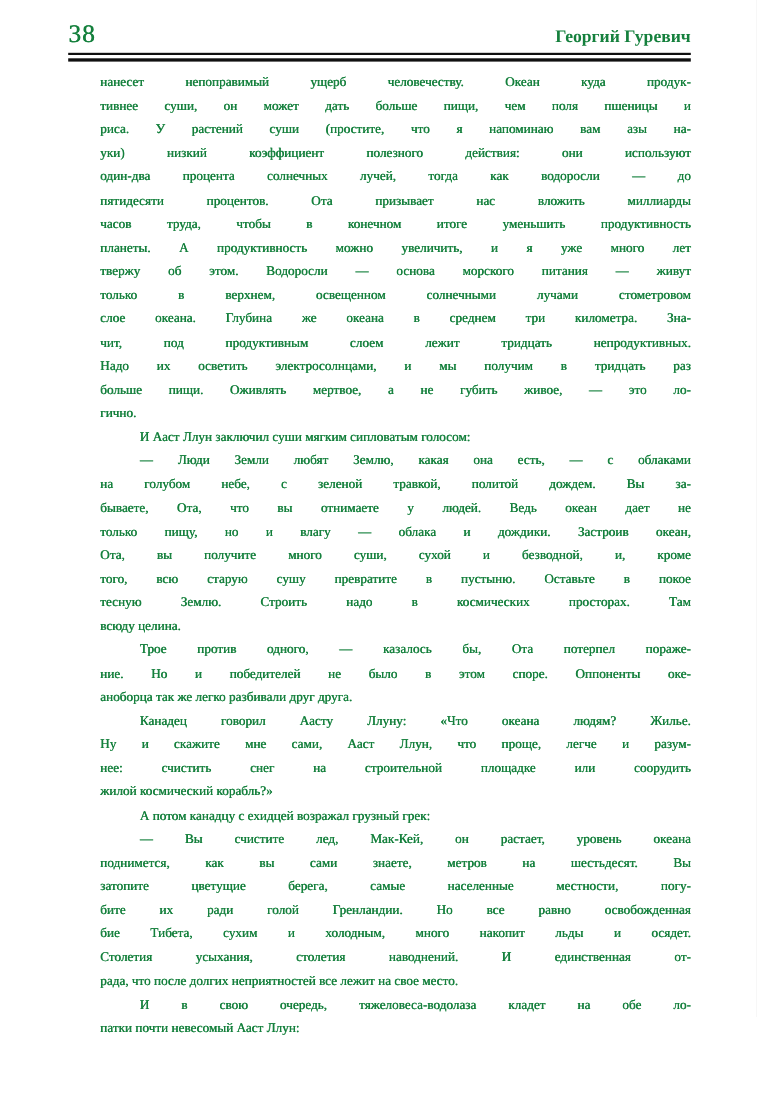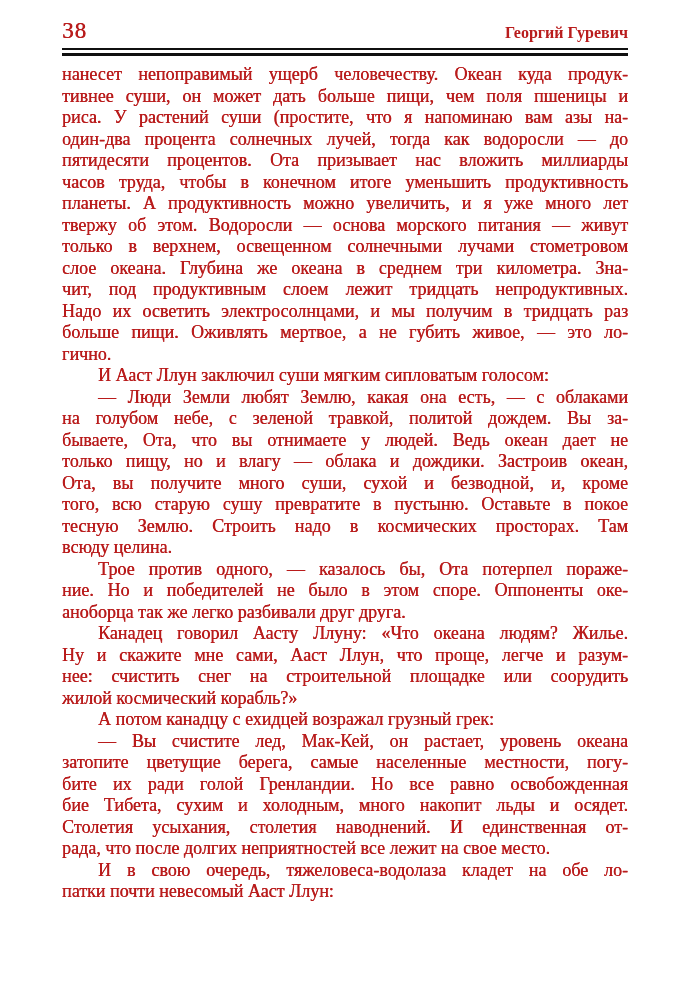--- a/index.html
+++ b/index.html
@@ -9,21 +9,21 @@
   }
   .sheet {
     position: relative;
     width: 688px;
     height: 1000px;
     margin: 0;
     background: #ffffff;
     box-sizing: border-box;
     padding: 18px 60px 0 62px;
     font-family: "Liberation Serif", "DejaVu Serif", serif;
-    color: #b91c1c;
+    color: #15803d;
     overflow: hidden;
   }
   .header {
     display: flex;
     justify-content: space-between;
     align-items: baseline;
     height: 29px;
   }
   .pagenum {
     font-size: 23px;
@@ -35,23 +35,24 @@
     font-weight: 700;
   }
   .rule {
     height: 3px;
     border-top: 2px solid #101010;
     border-bottom: 3px solid #101010;
     margin-top: 1px;
   }
   .text {
     margin-top: 8px;
-    font-size: 18px;
+    font-size: 12px;
     line-height: 21.5px;
     text-shadow: 0.35px 0 0 currentColor;
+    margin-left: 29px;
   }
   .line {
     text-align: justify;
     text-align-last: justify;
   }
   .para .line:last-child {
     text-align-last: left;
   }
   .para.indent .line:first-child {
     text-indent: 36px;
@@ -64,20 +65,21 @@
   <div class="header">
     <span class="pagenum">38</span>
     <span class="runtitle">Георгий Гуревич</span>
   </div>
   <div class="rule"></div>
   <div class="text">
       <div class="para">
         <div class="line">нанесет непоправимый ущерб человечеству. Океан куда продук-</div>
         <div class="line">тивнее суши, он может дать больше пищи, чем поля пшеницы и</div>
         <div class="line">риса. У растений суши (простите, что я напоминаю вам азы на-</div>
+        <div class="line">уки) низкий коэффициент полезного действия: они используют</div>
         <div class="line">один-два процента солнечных лучей, тогда как водоросли — до</div>
         <div class="line">пятидесяти процентов. Ота призывает нас вложить миллиарды</div>
         <div class="line">часов труда, чтобы в конечном итоге уменьшить продуктивность</div>
         <div class="line">планеты. А продуктивность можно увеличить, и я уже много лет</div>
         <div class="line">твержу об этом. Водоросли — основа морского питания — живут</div>
         <div class="line">только в верхнем, освещенном солнечными лучами стометровом</div>
         <div class="line">слое океана. Глубина же океана в среднем три километра. Зна-</div>
         <div class="line">чит, под продуктивным слоем лежит тридцать непродуктивных.</div>
         <div class="line">Надо их осветить электросолнцами, и мы получим в тридцать раз</div>
         <div class="line">больше пищи. Оживлять мертвое, а не губить живое, — это ло-</div>
@@ -105,20 +107,21 @@
         <div class="line">Канадец говорил Аасту Ллуну: «Что океана людям? Жилье.</div>
         <div class="line">Ну и скажите мне сами, Ааст Ллун, что проще, легче и разум-</div>
         <div class="line">нее: счистить снег на строительной площадке или соорудить</div>
         <div class="line">жилой космический корабль?»</div>
       </div>
       <div class="para indent">
         <div class="line">А потом канадцу с ехидцей возражал грузный грек:</div>
       </div>
       <div class="para indent">
         <div class="line">— Вы счистите лед, Мак-Кей, он растает, уровень океана</div>
+        <div class="line">поднимется, как вы сами знаете, метров на шестьдесят. Вы</div>
         <div class="line">затопите цветущие берега, самые населенные местности, погу-</div>
         <div class="line">бите их ради голой Гренландии. Но все равно освобожденная</div>
         <div class="line">бие Тибета, сухим и холодным, много накопит льды и осядет.</div>
         <div class="line">Столетия усыхания, столетия наводнений. И единственная от-</div>
         <div class="line">рада, что после долгих неприятностей все лежит на свое место.</div>
       </div>
       <div class="para indent">
         <div class="line">И в свою очередь, тяжеловеса-водолаза кладет на обе ло-</div>
         <div class="line">патки почти невесомый Ааст Ллун:</div>
       </div>

